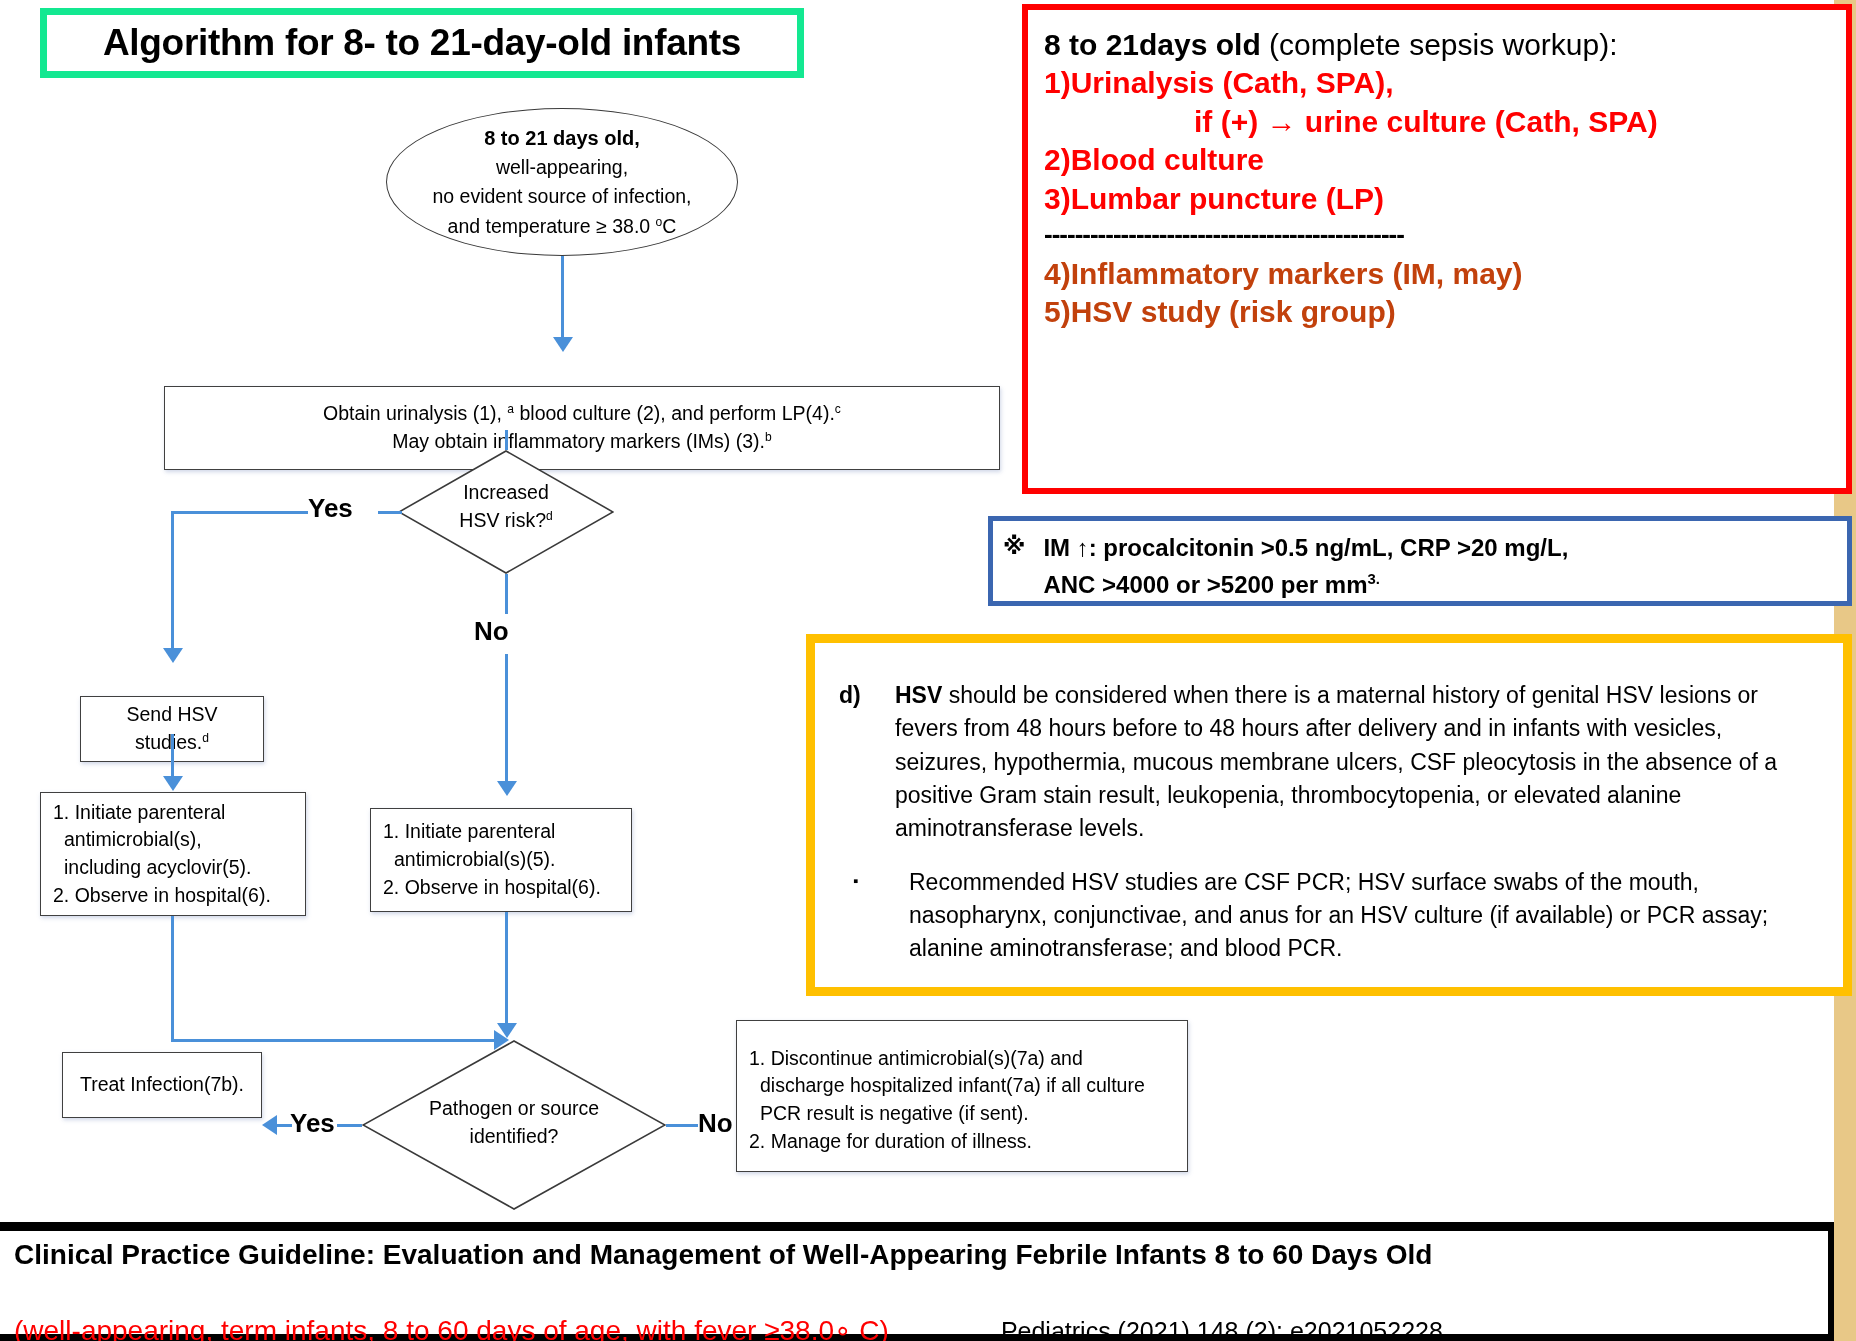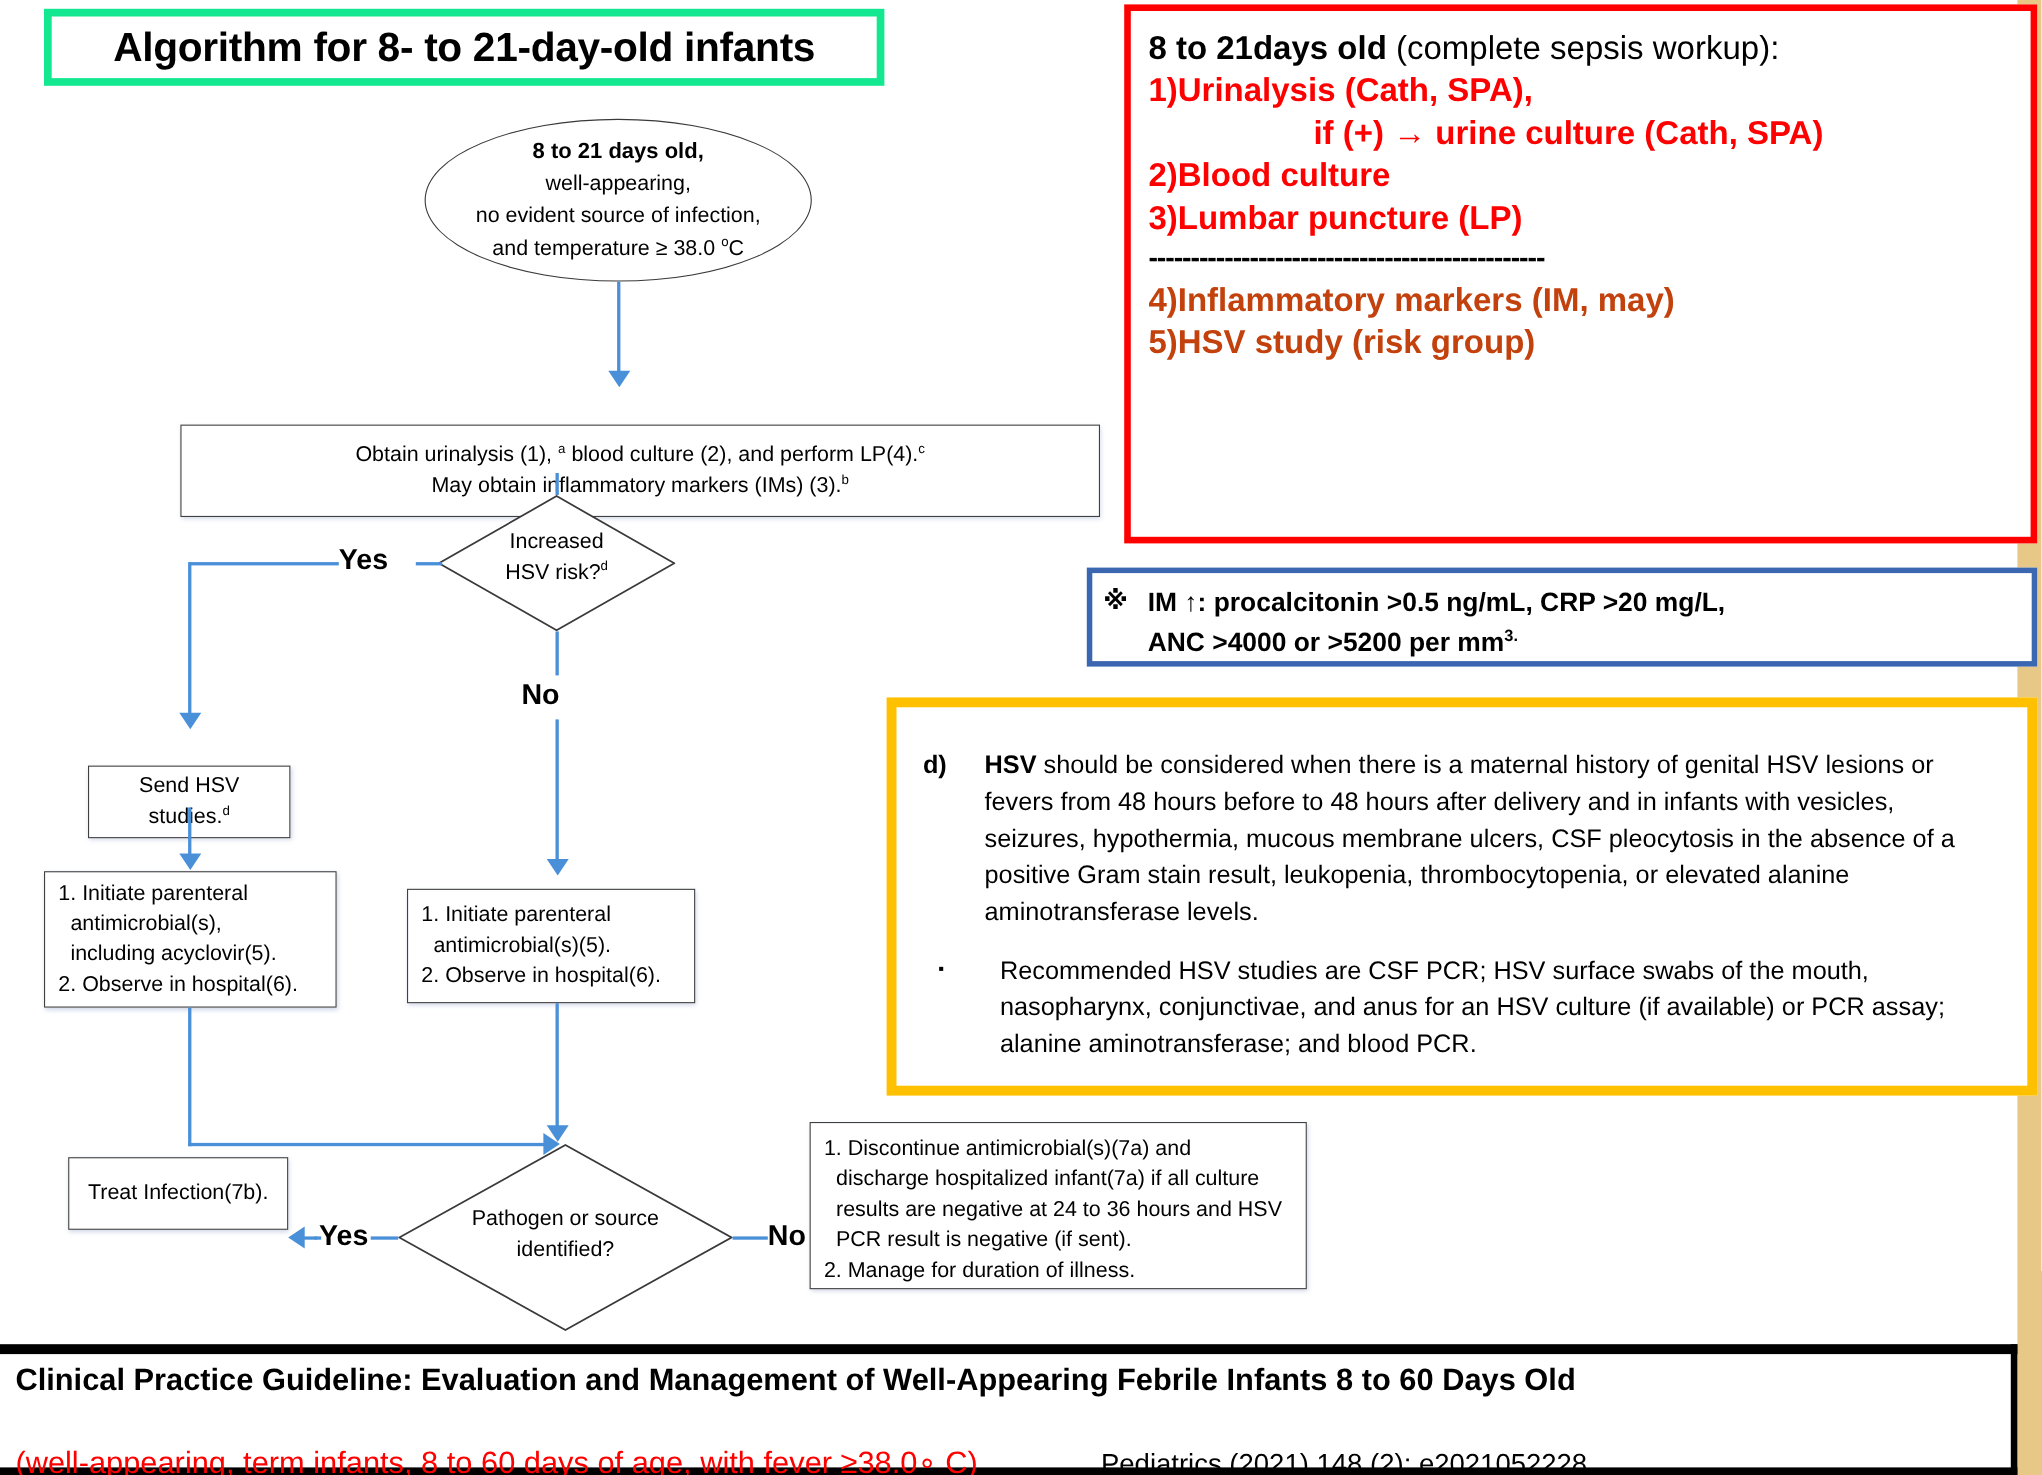--- a/index.html
+++ b/index.html
@@ -217,21 +217,20 @@
 </div>
 
 <div class="abs ln-h" style="left:666px;top:1124px;width:32px;"></div>
 <div class="abs yn" style="left:698px;top:1108px;">No</div>
 <div class="abs ln-h" style="left:740px;top:1124px;width:40px;"></div>
 <div class="abs arrow-r" style="left:778px;top:1115px;"></div>
 
 <div class="abs node plain" id="box-discont">
   <div class="nodetext left">1. Discontinue antimicrobial(s)(7a) and</div>
   <div class="nodetext left" style="padding-left:22px;">discharge hospitalized infant(7a) if all culture</div>
-  <div class="nodetext left" style="padding-left:22px;">results are negative at 24 to 36 hours and HSV</div>
   <div class="nodetext left" style="padding-left:22px;">PCR result is negative (if sent).</div>
   <div class="nodetext left">2. Manage for duration of illness.</div>
 </div>
 
 <div class="abs" id="footer">
   <div id="footer-l1">Clinical Practice Guideline: Evaluation and Management of Well-Appearing Febrile Infants 8 to 60 Days Old</div>
   <div id="footer-row2">
     <span id="footer-l2">(well-appearing, term infants, 8 to 60 days of age, with fever ≥38.0∘ C)</span>
     <span id="footer-l3">Pediatrics (2021) 148 (2): e2021052228.</span>
   </div>

